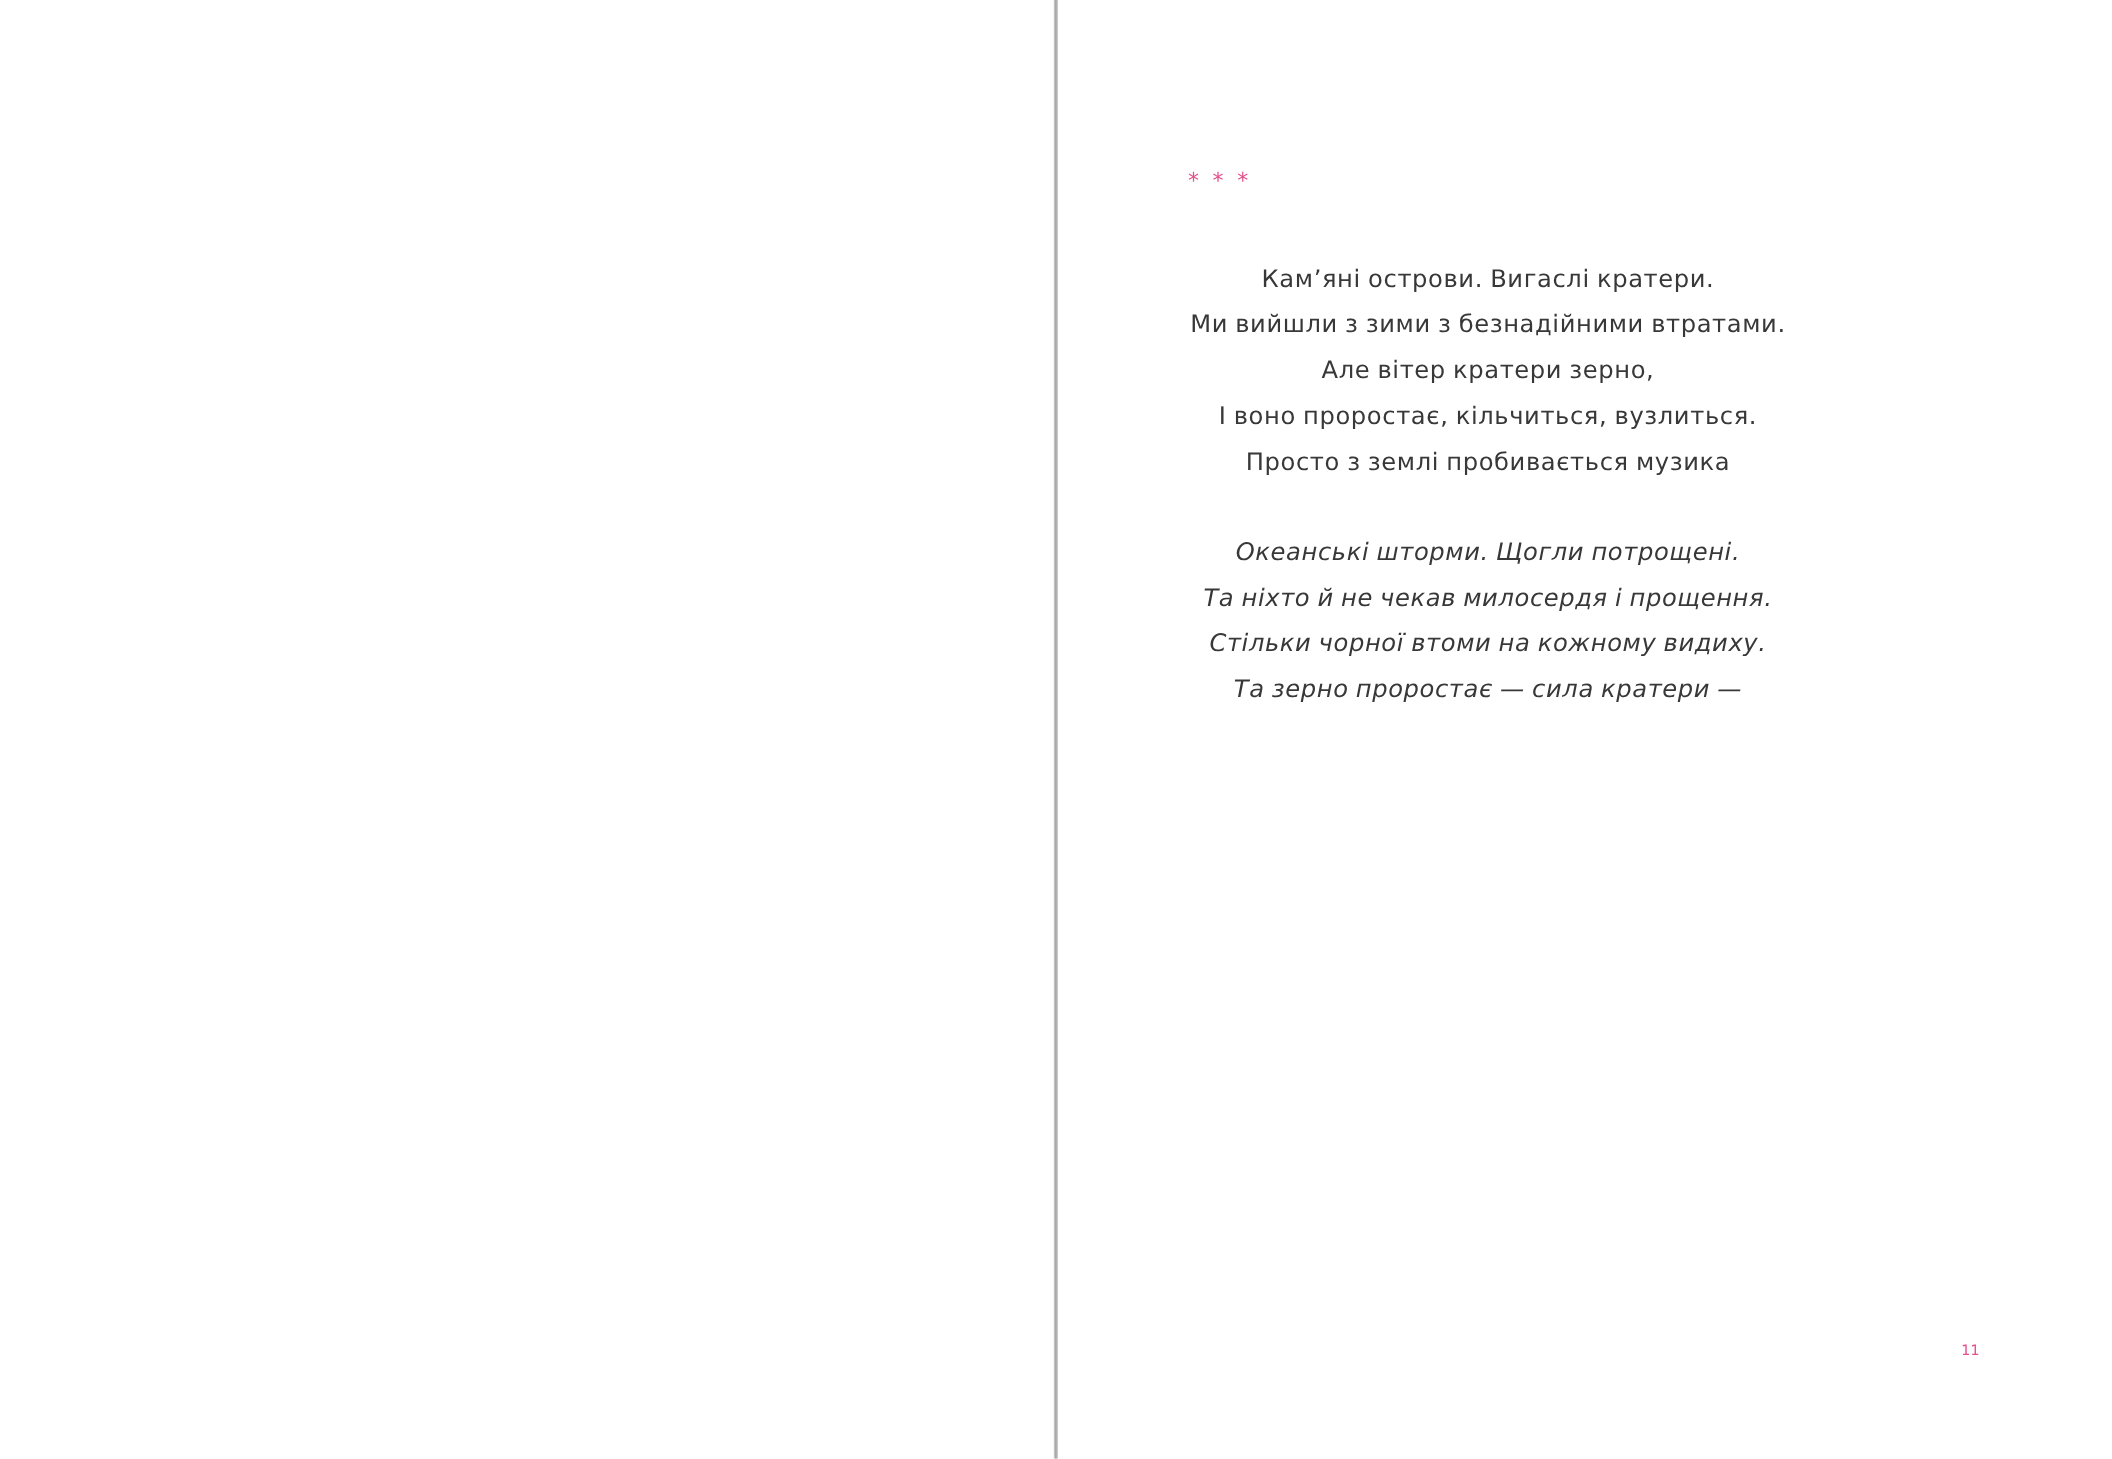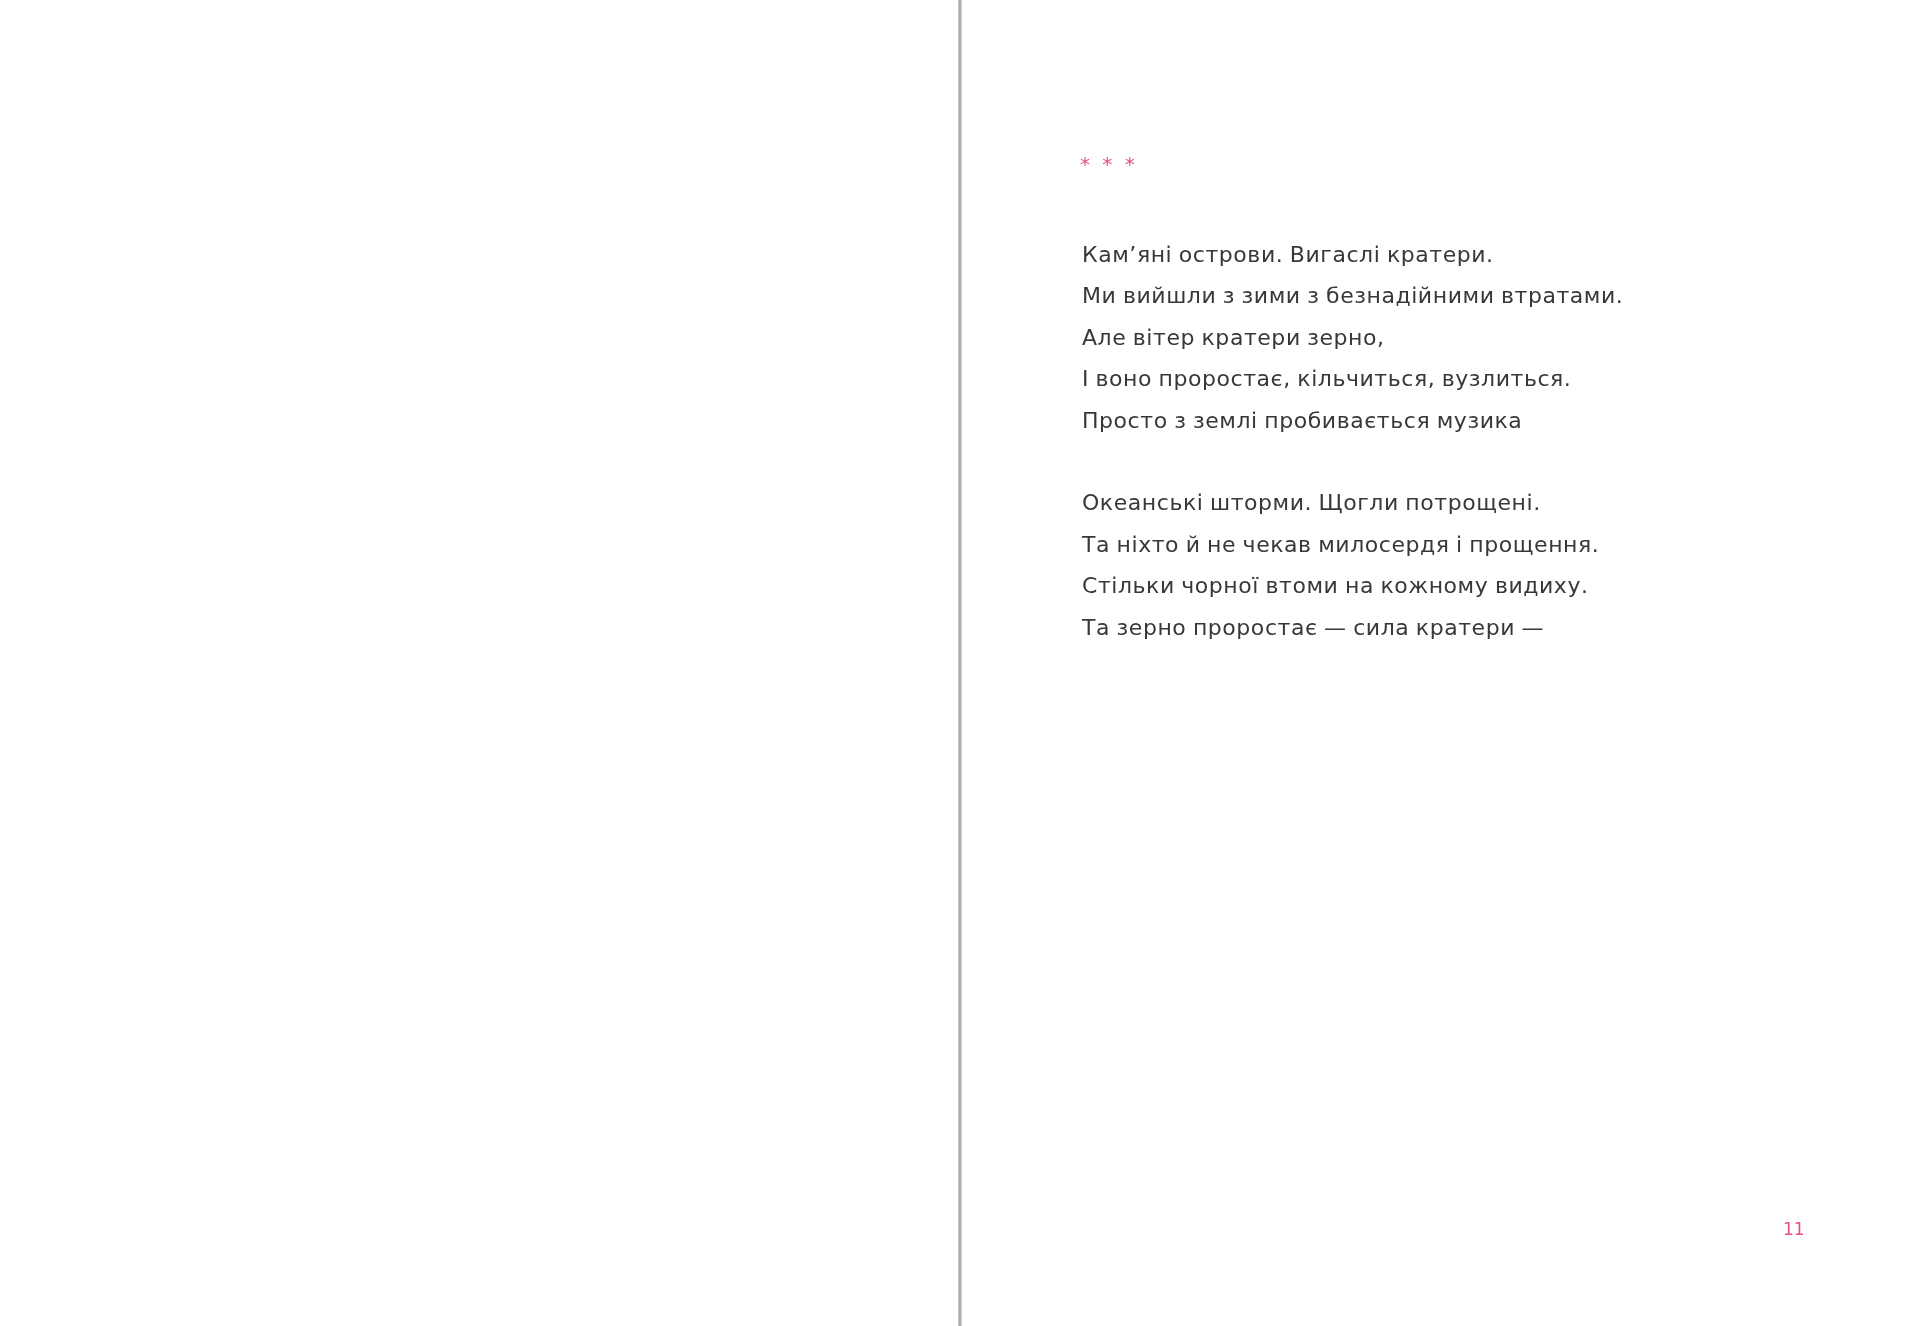--- a/index.html
+++ b/index.html
@@ -61,32 +61,33 @@
       font-family: "DejaVu Sans", sans-serif;
       font-size: 22px;
       letter-spacing: 0.55px;
       word-spacing: -1px;
       line-height: 41.4px;
       color: #383838;
     }
     .stanza {
       margin: 0 0 41.4px 0;
     }
-    .stanza:last-child { margin-bottom: 0; }
+    .stanza:last-child { margin-bottom: 0; font-style: italic; }
     .line {
       display: block;
       white-space: pre;
       height: 41.4px;
+      text-align: center;
     }
     .page-number {
       position: absolute;
       left: 1783px;
       top: 1221px;
       font-family: "DejaVu Sans", sans-serif;
-      font-size: 17px;
+      font-size: 13px;
       color: #e4508c;
       line-height: 16px;
     }
   </style>
 </head>
 <body>
 
 <div class="spread">
   <div class="page-left"></div>
 

